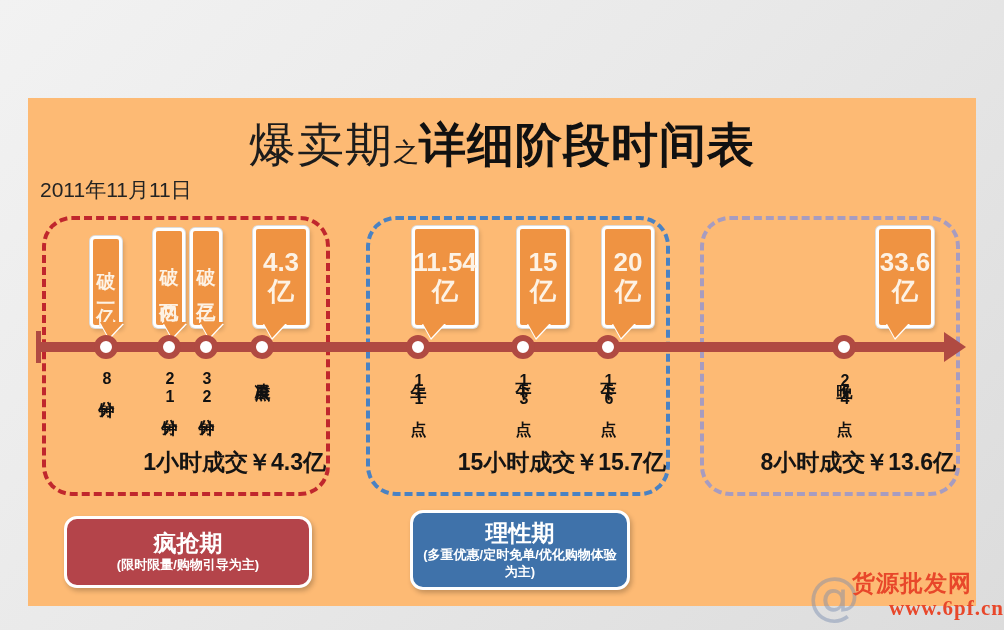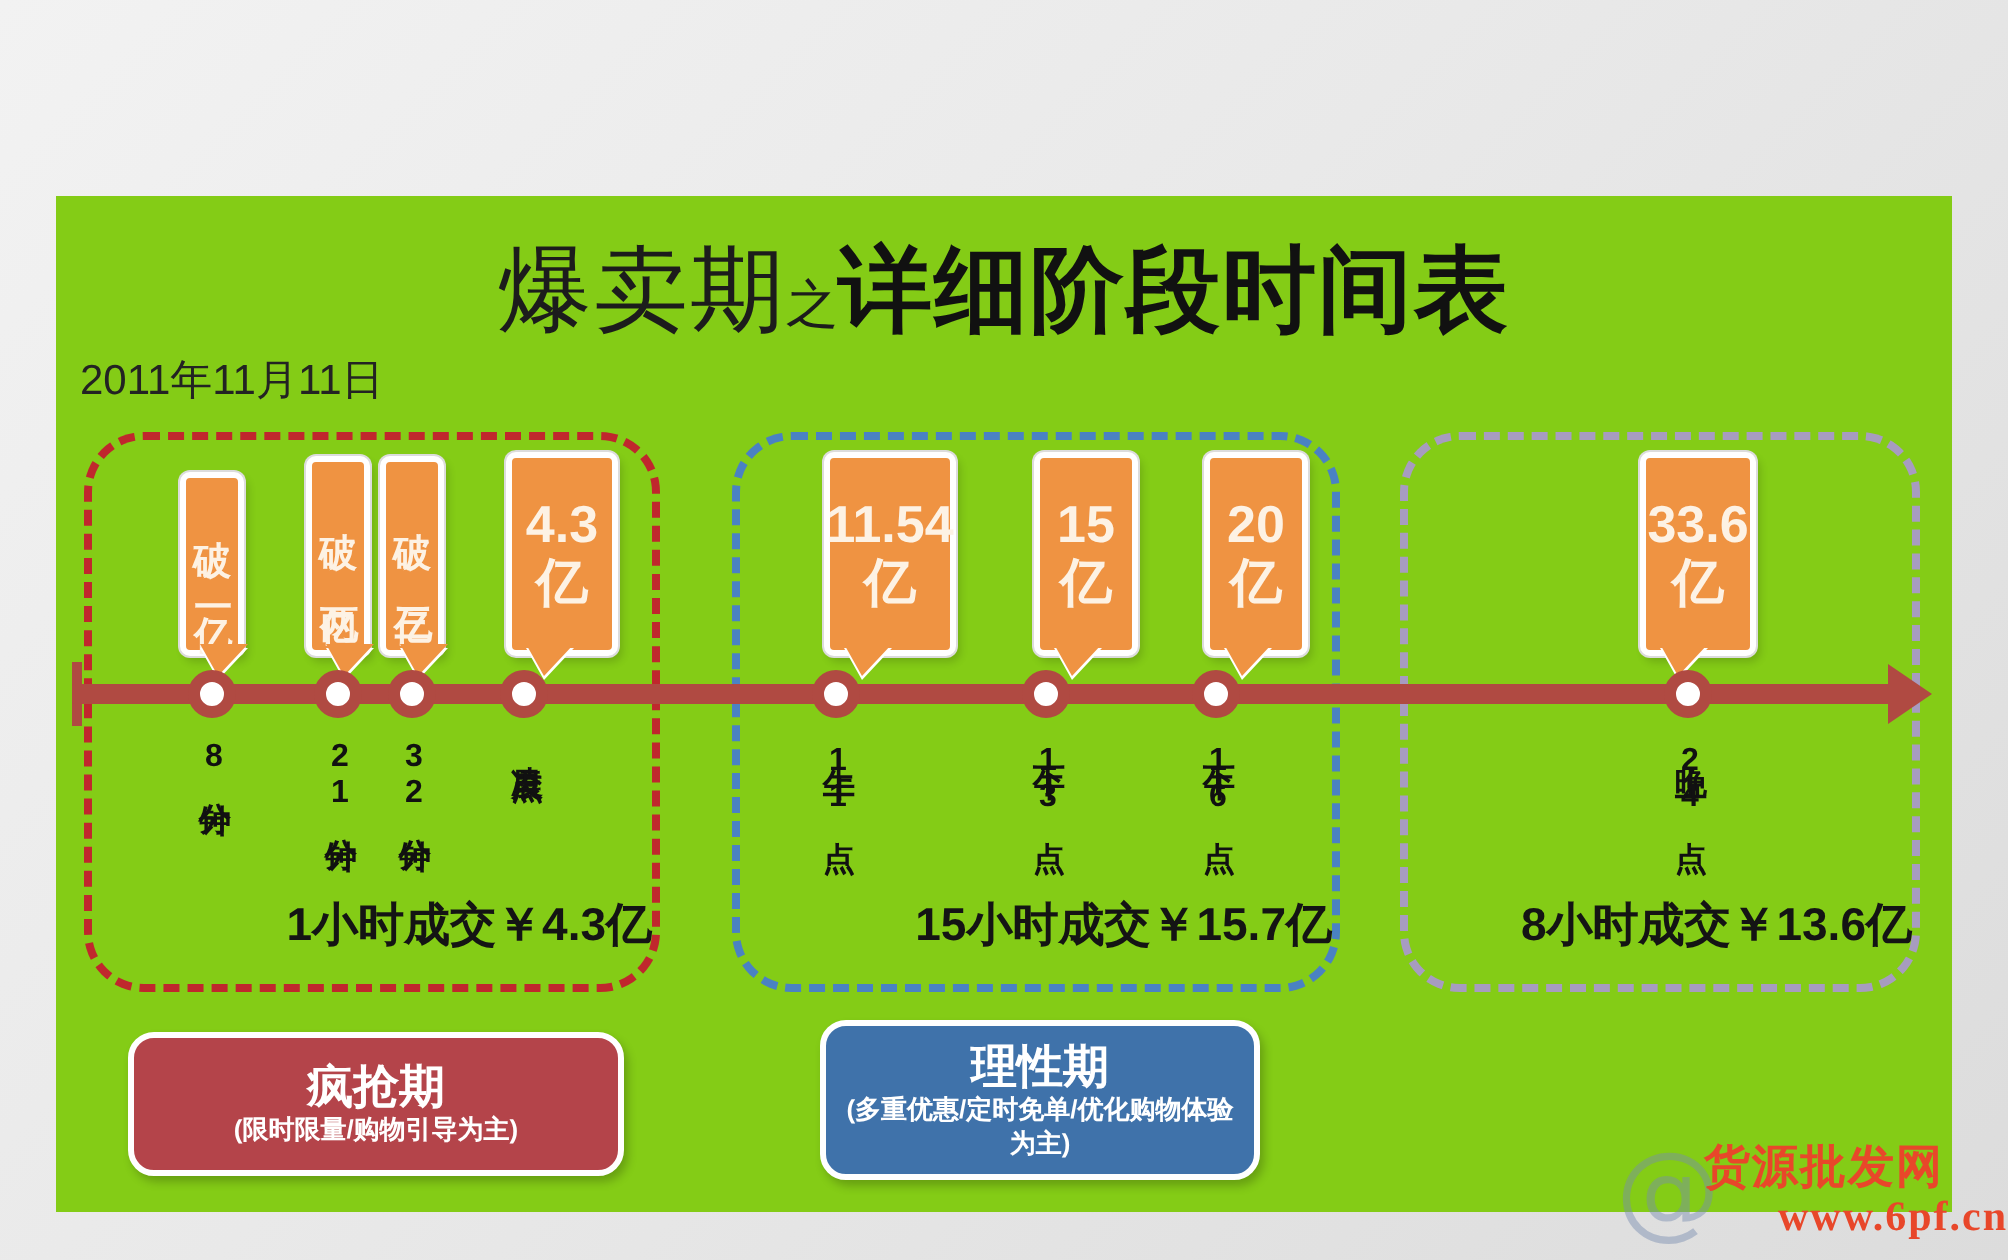--- a/index.html
+++ b/index.html
@@ -19,21 +19,21 @@
     height: 630px;
   }
 
   
   .canvas {
     position: absolute;
     left: 28px;
     top: 98px;
     width: 948px;
     height: 508px;
-    background: #84cc16;
+    background: #fdba74;
   }
 
   
   .title-wrap {
     position: absolute;
     left: 0;
     top: 16px;
     width: 948px;
     text-align: center;
     white-space: nowrap;
@@ -354,21 +354,21 @@
     <div class="vlabel" style="left:495px;">下午13点</div>
 
     <div class="bubble wide" style="left:574px; top:128px; width:52px; height:102px;">
       <span class="b-top">20</span>
       <span class="b-bot">亿</span>
       <span class="tail"></span>
     </div>
     <div class="node" style="left:580px;"></div>
     <div class="vlabel" style="left:580px;">下午16点</div>
 
-    <div class="bubble wide" style="left:792px; top:128px; width:58px; height:102px;">
+    <div class="bubble wide" style="left:848px; top:128px; width:58px; height:102px;">
       <span class="b-top">33.6</span>
       <span class="b-bot">亿</span>
       <span class="tail"></span>
     </div>
     <div class="node" style="left:816px;"></div>
     <div class="vlabel" style="left:816px;">晚上24点</div>
 
     <div class="banner blue" style="left:382px; top:412px; width:220px; height:80px;">
       <div class="notch notch-blue"></div>
       <div class="b-title">理性期</div>

